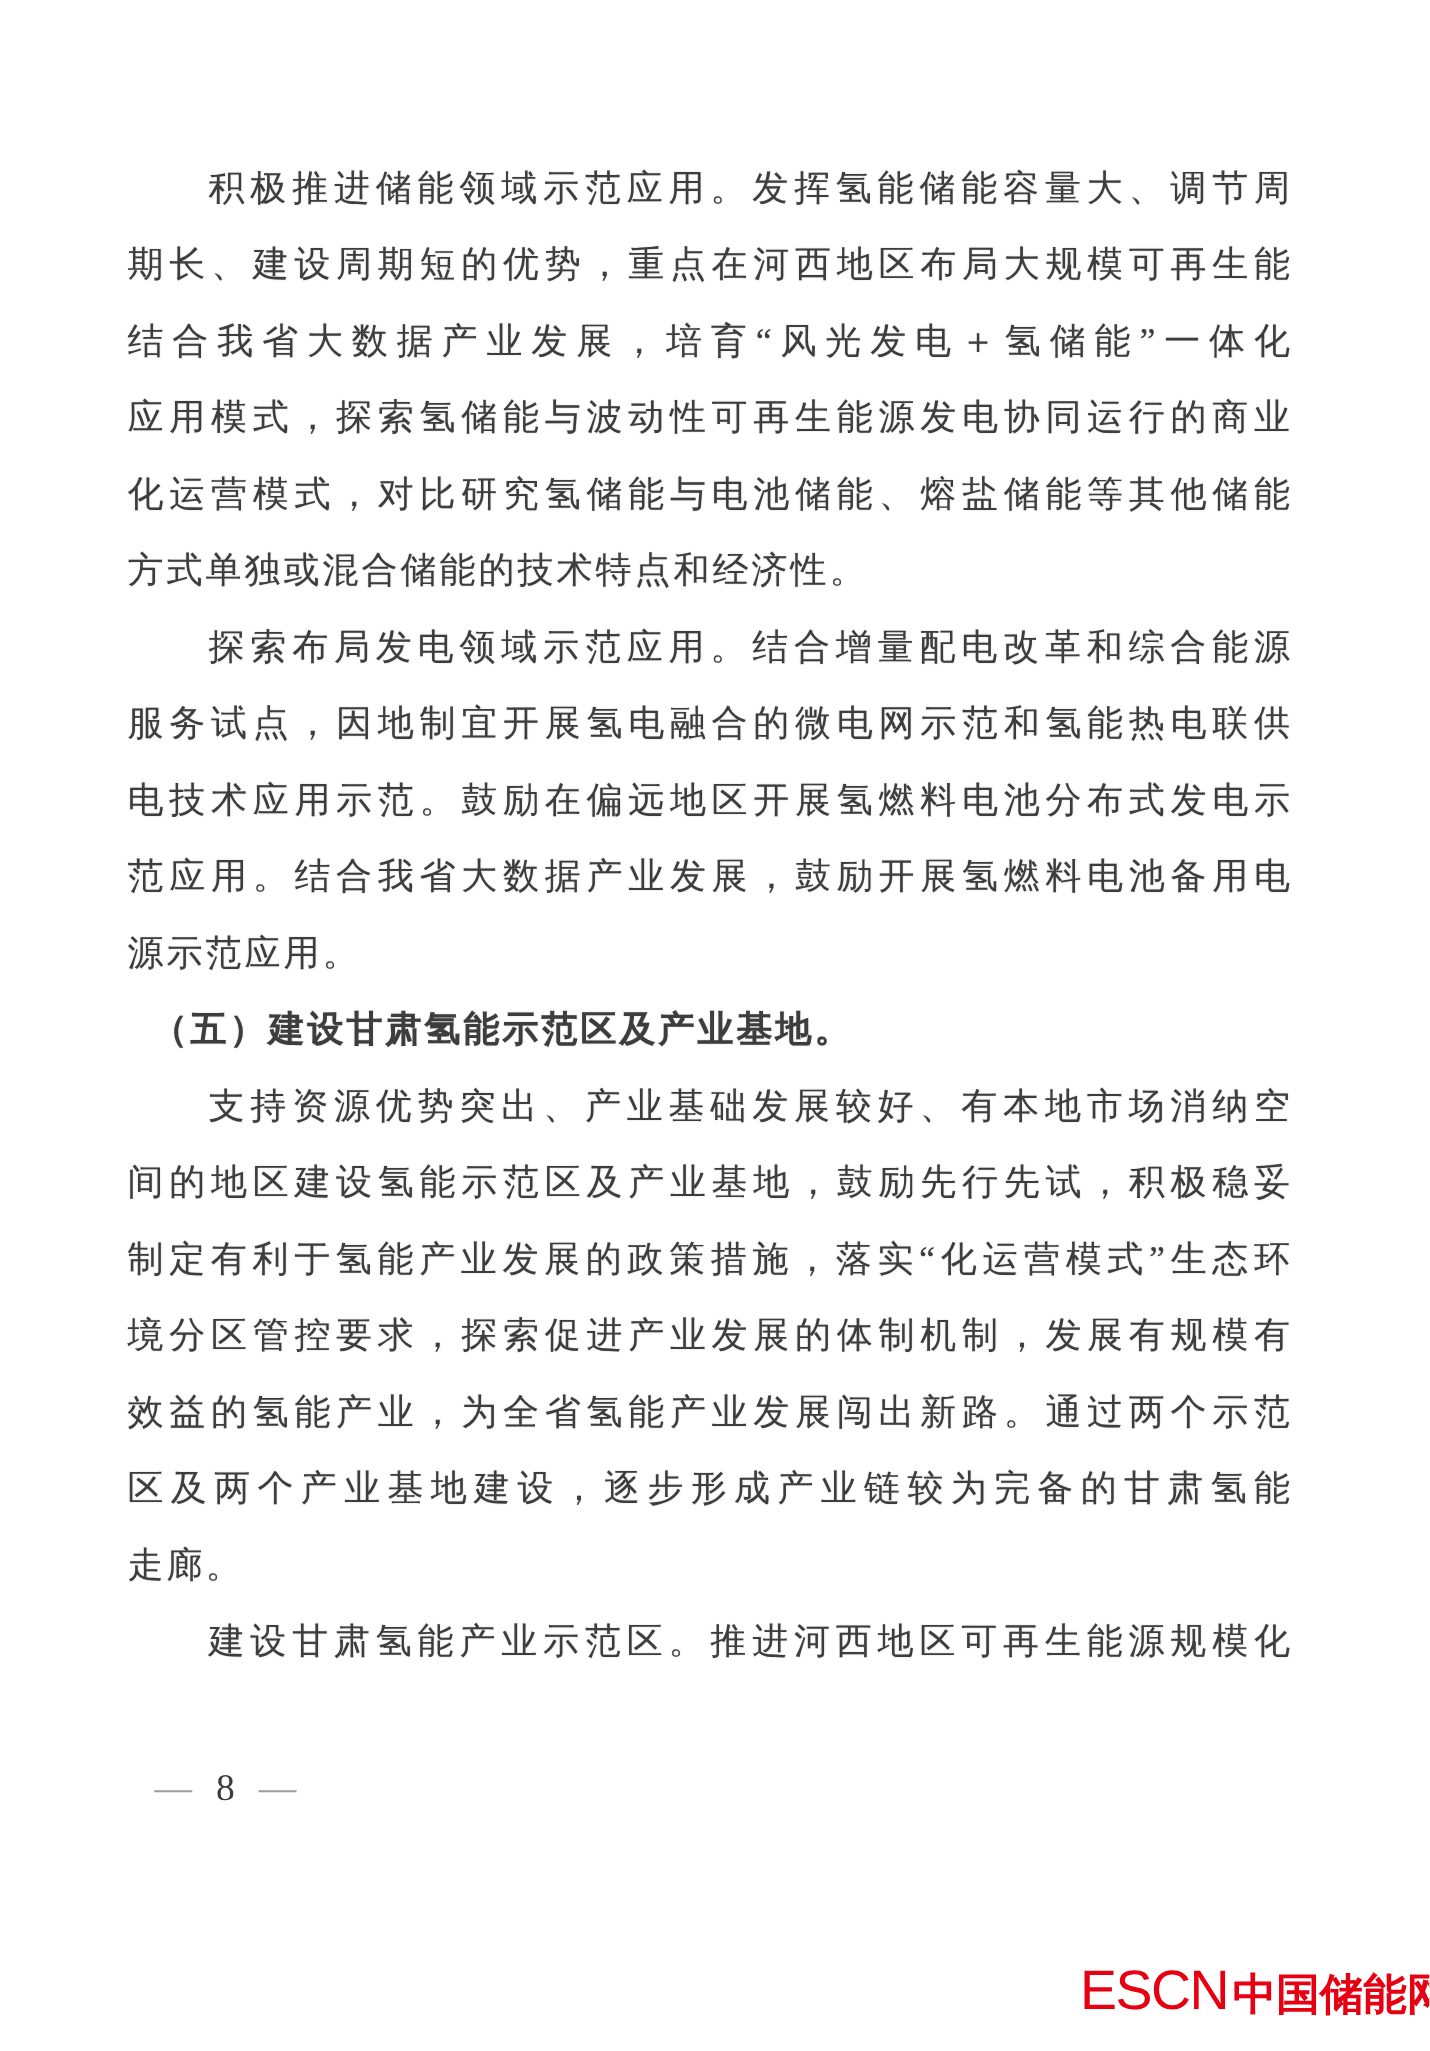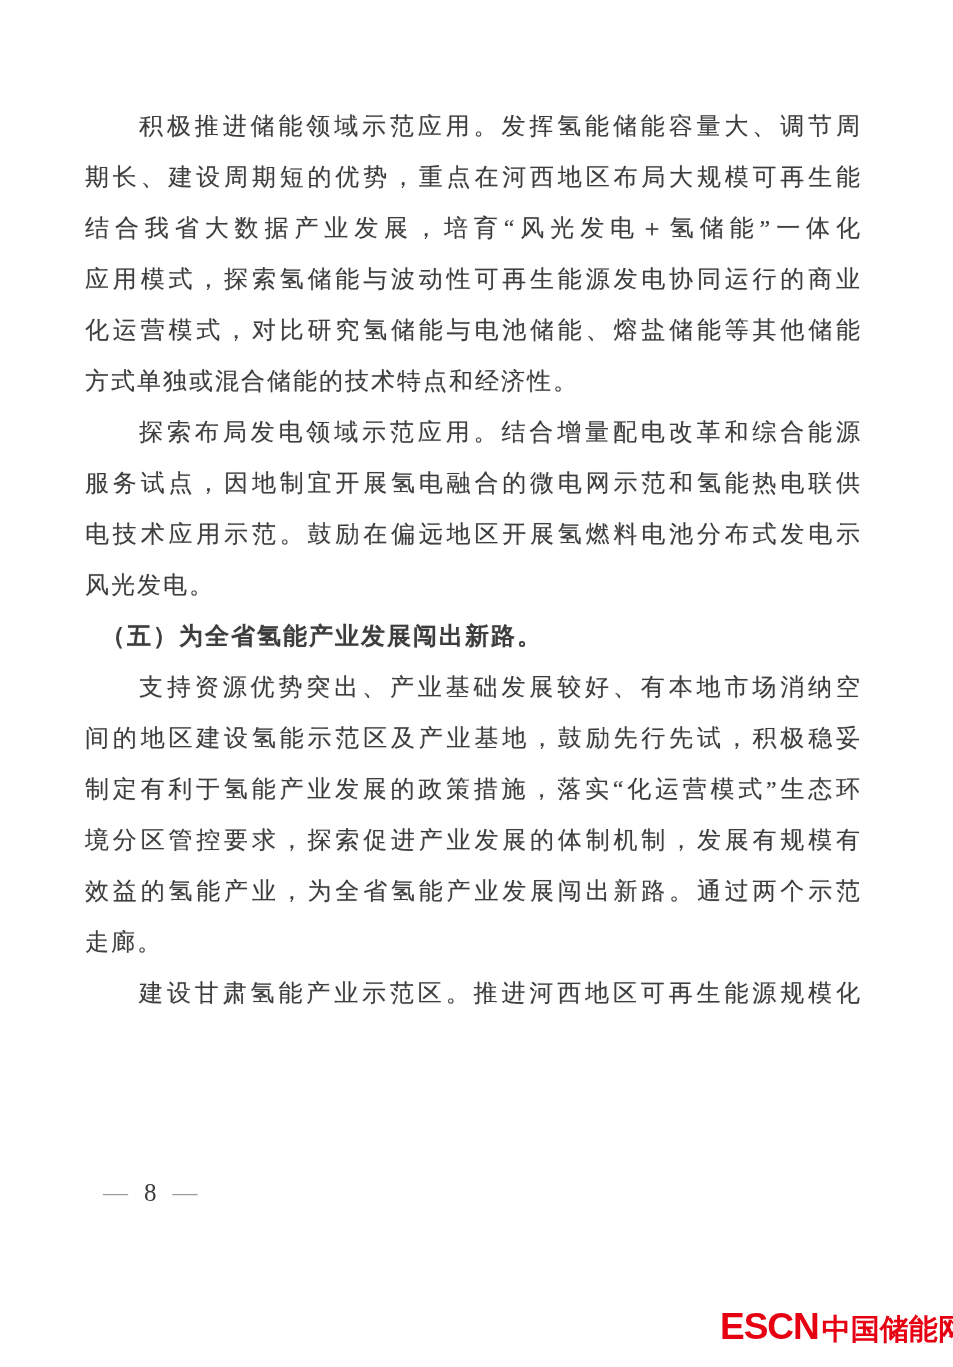--- a/index.html
+++ b/index.html
@@ -72,21 +72,21 @@
     left: 720px;
     top: 1308px;
     display: flex;
     align-items: baseline;
     color: #e60012;
     white-space: nowrap;
     font-family: "Liberation Sans", "DejaVu Sans", sans-serif;
   }
   .watermark .wm-latin {
     font-size: 37px;
-    font-weight: 700;
+    font-weight: 400;
     letter-spacing: -1px;
     line-height: 1;
   }
   .watermark .wm-cjk {
     font-size: 29px;
     font-weight: 700;
     letter-spacing: 0;
     line-height: 1;
     margin-left: 3px;
   }
@@ -103,31 +103,33 @@
         <span class="line">期长、建设周期短的优势，重点在河西地区布局大规模可再生能</span>
         <span class="line">结合我省大数据产业发展，培育“风光发电＋氢储能”一体化</span>
         <span class="line">应用模式，探索氢储能与波动性可再生能源发电协同运行的商业</span>
         <span class="line">化运营模式，对比研究氢储能与电池储能、熔盐储能等其他储能</span>
         <span class="line last">方式单独或混合储能的技术特点和经济性。</span>
       </p>
       <p class="para body">
         <span class="line first">探索布局发电领域示范应用。结合增量配电改革和综合能源</span>
         <span class="line">服务试点，因地制宜开展氢电融合的微电网示范和氢能热电联供</span>
         <span class="line">电技术应用示范。鼓励在偏远地区开展氢燃料电池分布式发电示</span>
-        <span class="line last">风光发电。</span>
+        <span class="line">范应用。结合我省大数据产业发展，鼓励开展氢燃料电池备用电</span>
+        <span class="line last">源示范应用。</span>
       </p>
       <p class="para heading">
-        <span class="line first last">（五）为全省氢能产业发展闯出新路。</span>
+        <span class="line first last">（五）建设甘肃氢能示范区及产业基地。</span>
       </p>
       <p class="para body">
         <span class="line first">支持资源优势突出、产业基础发展较好、有本地市场消纳空</span>
         <span class="line">间的地区建设氢能示范区及产业基地，鼓励先行先试，积极稳妥</span>
         <span class="line">制定有利于氢能产业发展的政策措施，落实“化运营模式”生态环</span>
         <span class="line">境分区管控要求，探索促进产业发展的体制机制，发展有规模有</span>
         <span class="line">效益的氢能产业，为全省氢能产业发展闯出新路。通过两个示范</span>
+        <span class="line">区及两个产业基地建设，逐步形成产业链较为完备的甘肃氢能</span>
         <span class="line last">走廊。</span>
       </p>
       <p class="para body cont">
         <span class="line first last">建设甘肃氢能产业示范区。推进河西地区可再生能源规模化</span>
       </p>
     </main>
 
   <div class="page-footer">
     <span class="dash">—</span><span class="num">8</span><span class="dash">—</span>
   </div>

